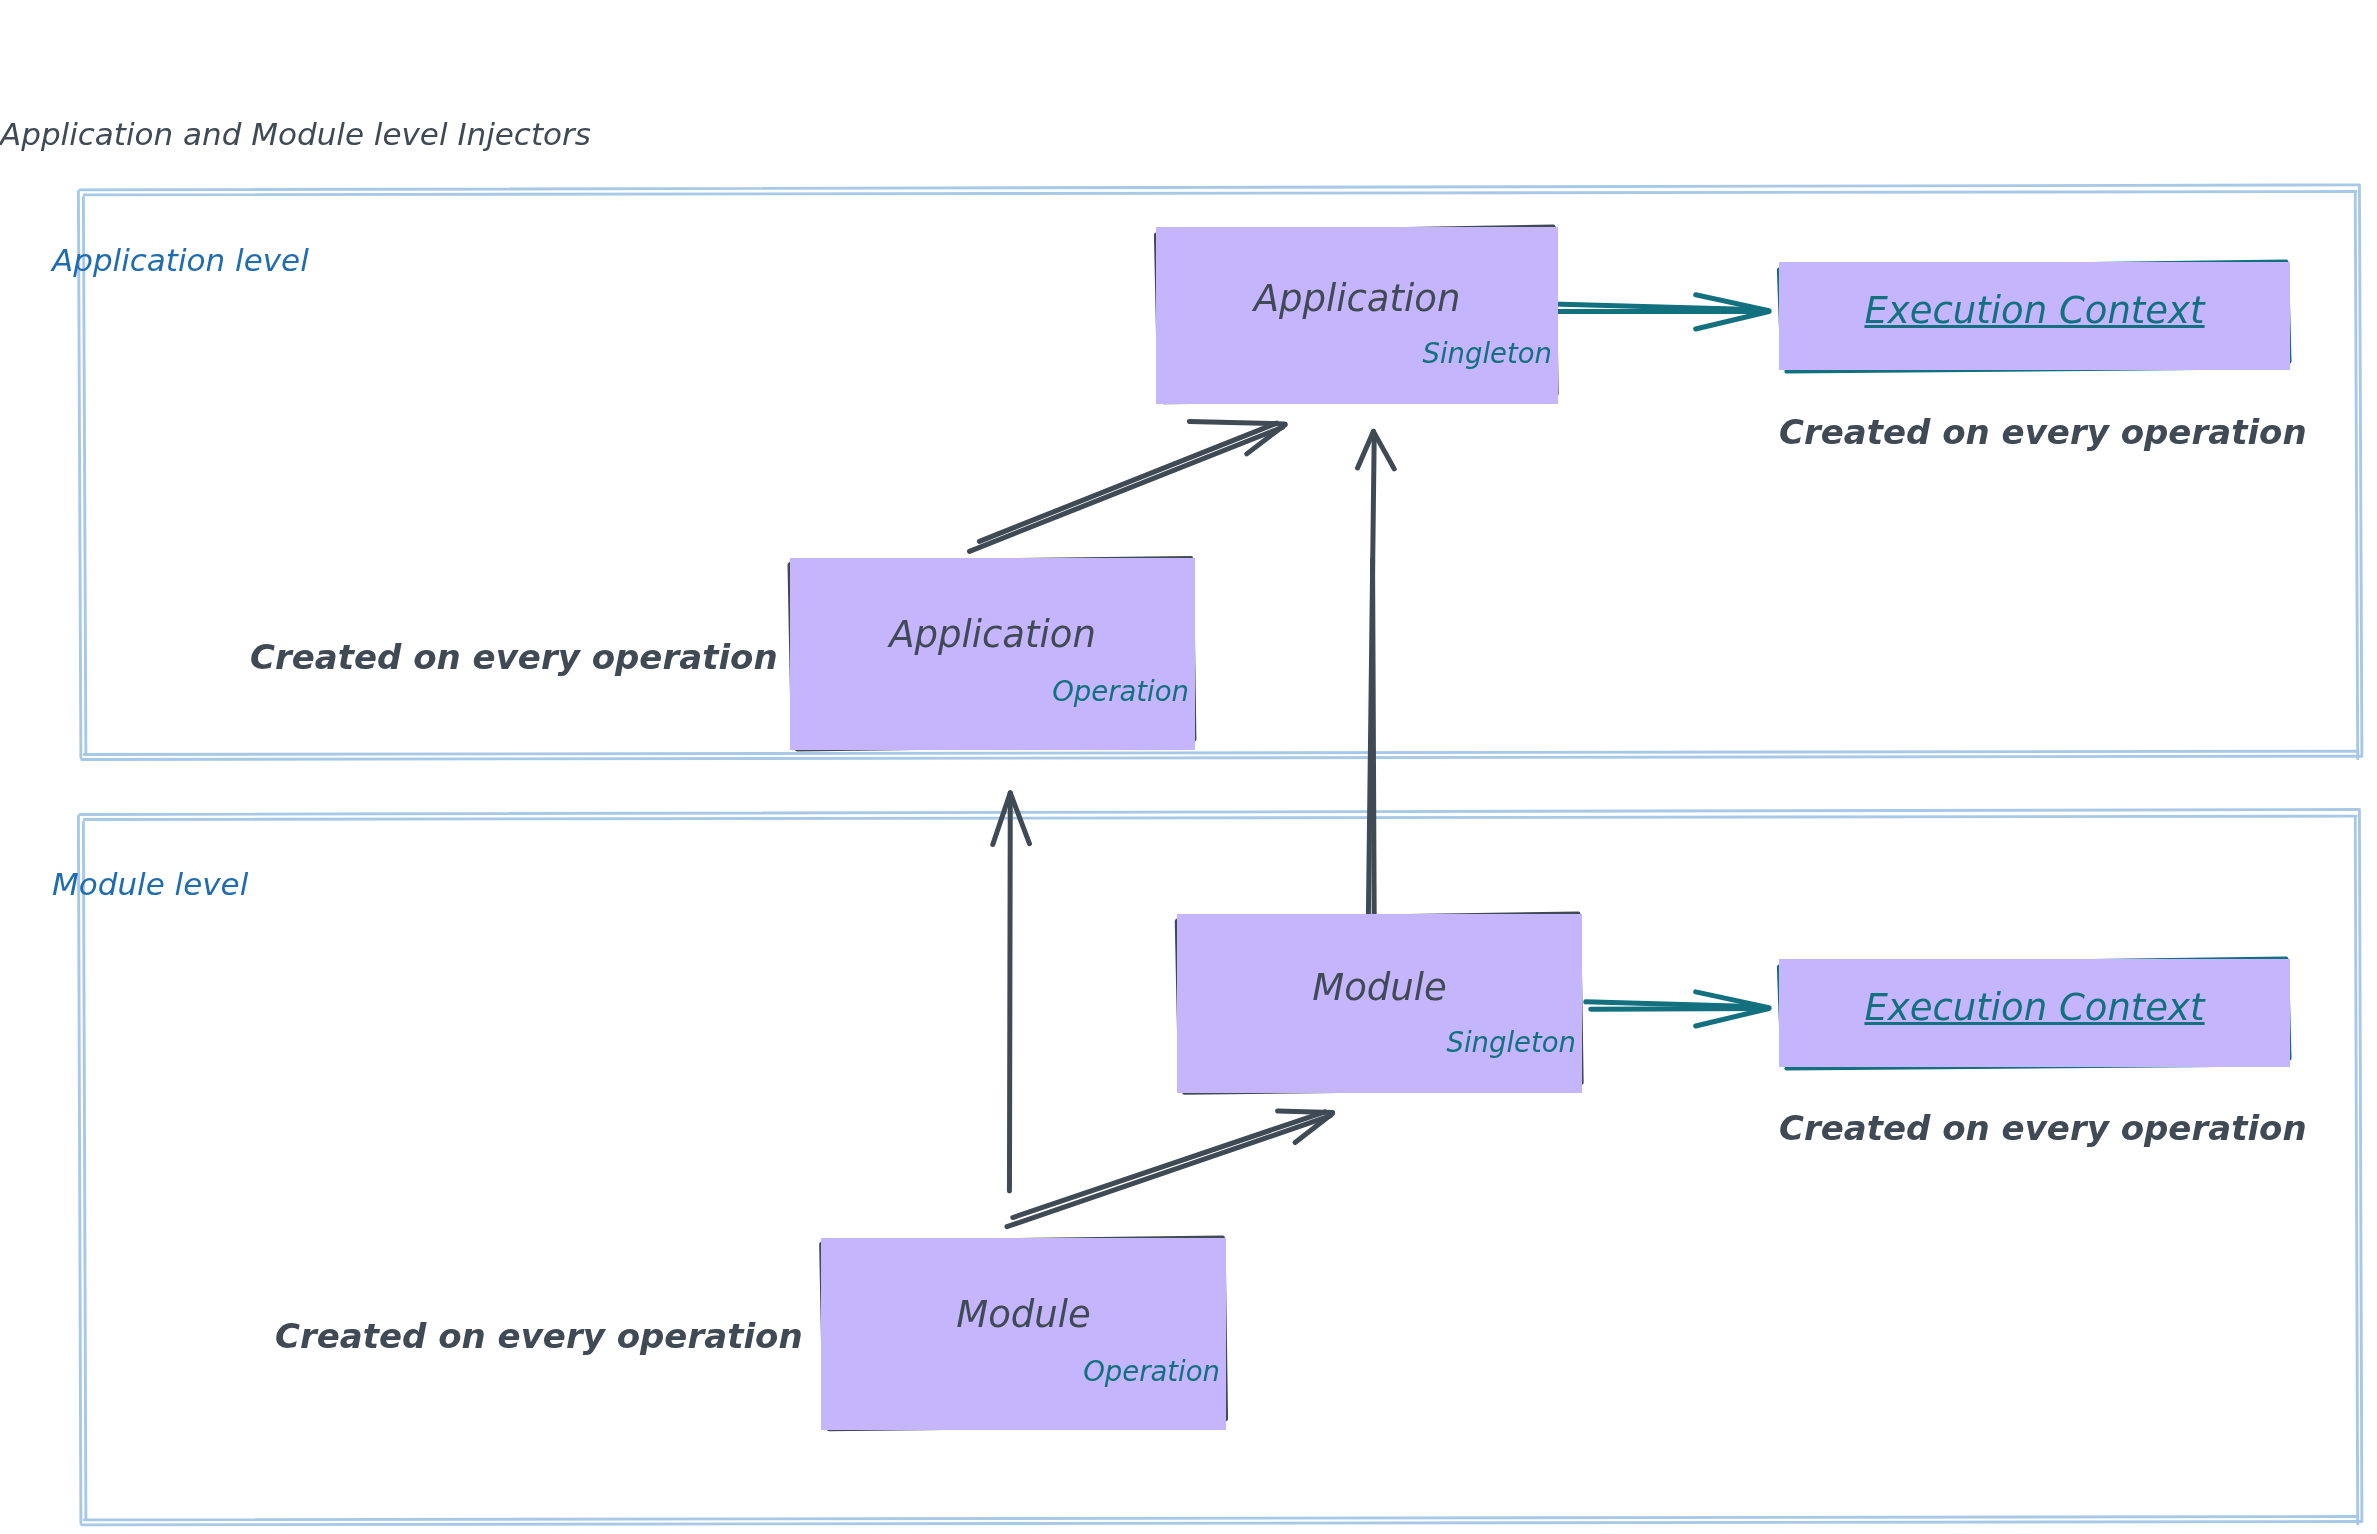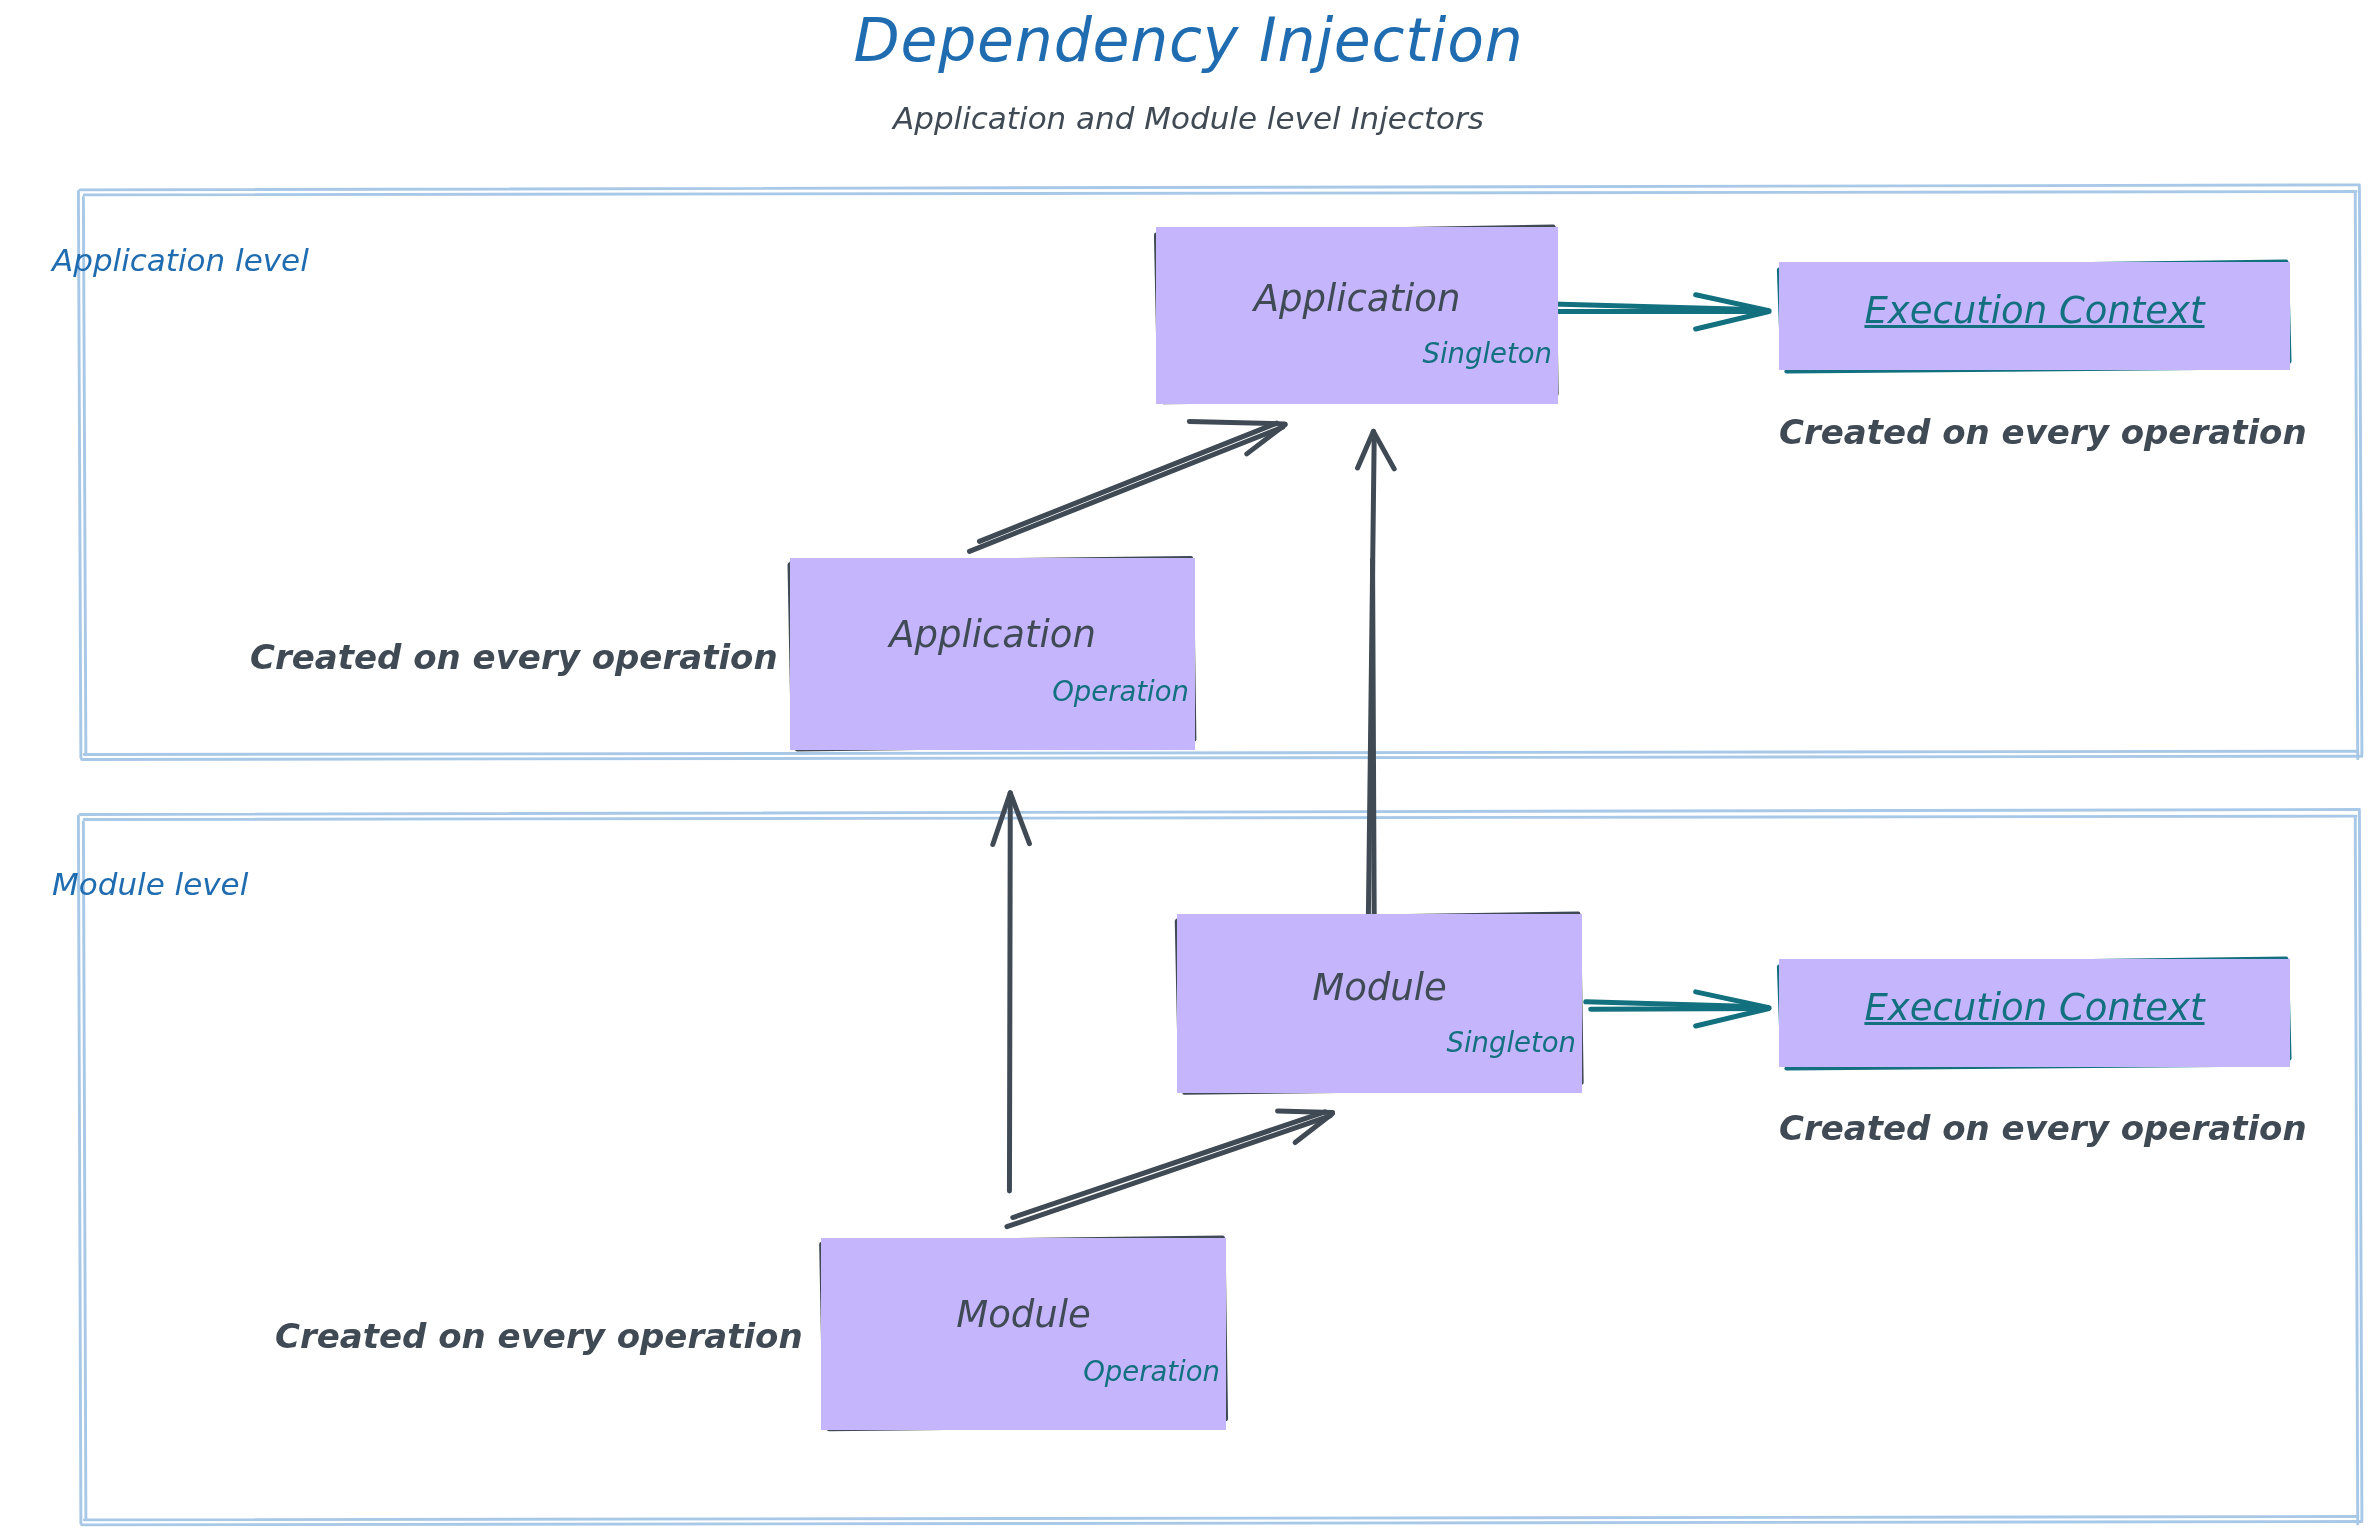--- a/index.html
+++ b/index.html
@@ -38,23 +38,22 @@
     color: #1f6cb0;
     font-size: 60px;
     font-family: "DejaVu Sans", sans-serif;
     font-style: italic;
     letter-spacing: 0.8px;
     font-weight: 400;
   }
   .subtitle {
     position: absolute;
     left: 0;
-    top: 100px;
-    width: 2377px;
-    text-align: center;
+    top: 116px;
+    width: 2377px;
     color: #3f4a54;
     font-size: 31px;
     font-style: italic;
     font-family: "DejaVu Sans", sans-serif;
   }
   .level-label {
     position: absolute;
     color: #1f6cb0;
     font-size: 31px;
     font-style: italic;
@@ -110,21 +109,20 @@
     font-family: "DejaVu Sans", sans-serif;
     white-space: nowrap;
     text-decoration: underline;
   }
 </style>
 </head>
 <body>
 
 <div id="stage">
 
-  <div class="title">Dependency Injection</div>
   <div class="subtitle">Application and Module level Injectors</div>
 
   <svg class="svg-layer" viewBox="0 0 2854 1842">
     <defs></defs>
 
     <g stroke="#a8c8e8" fill="none" stroke-width="3.5" stroke-linecap="round">
       <path d="M 96 228 L 2833 222"></path>
       <path d="M 101 234 L 2829 230"></path>
       <path d="M 2833 224 L 2836 906"></path>
       <path d="M 2828 232 L 2831 911"></path>

